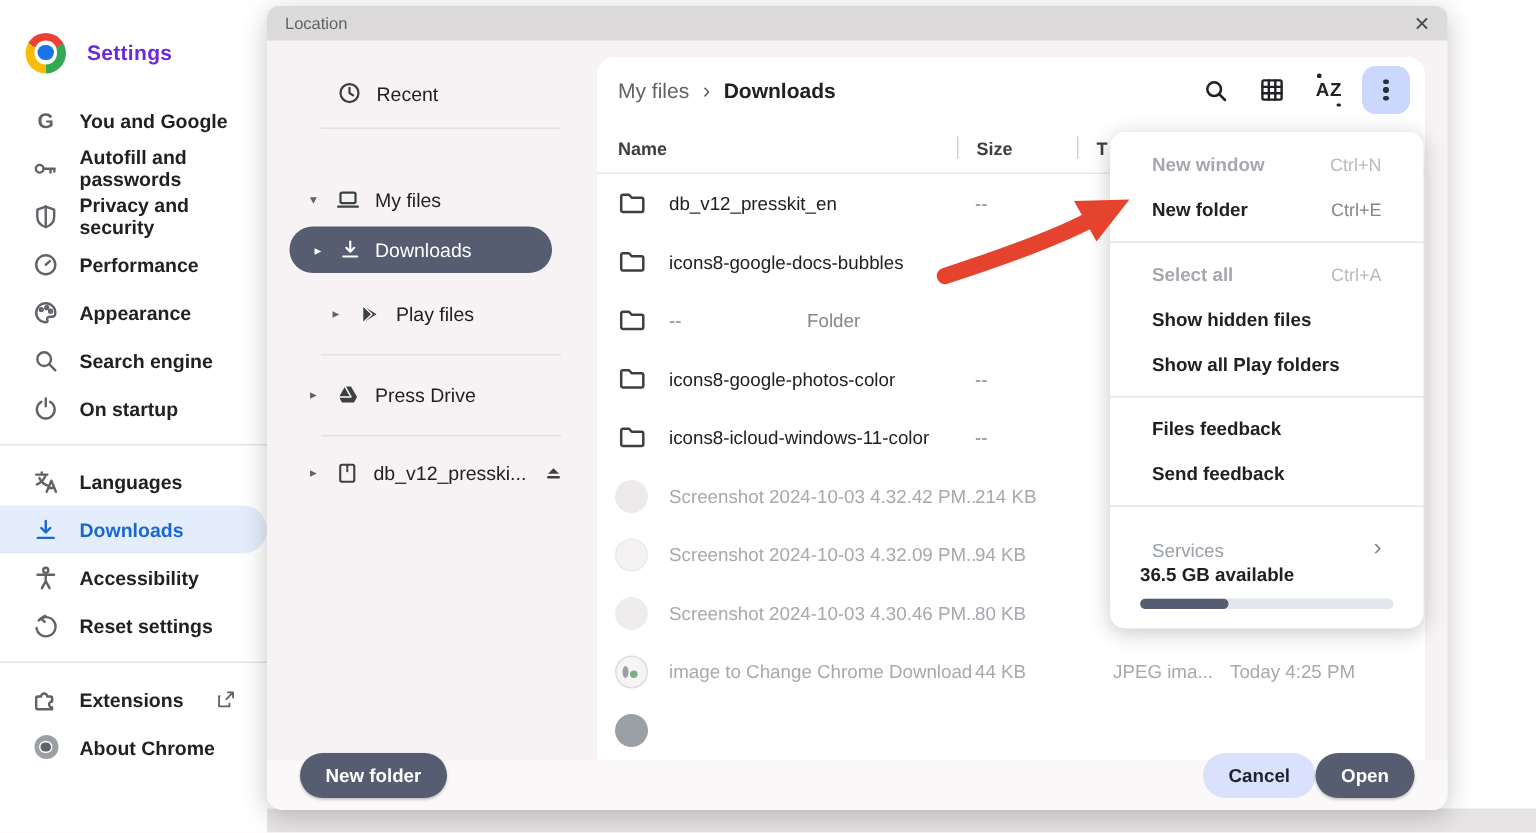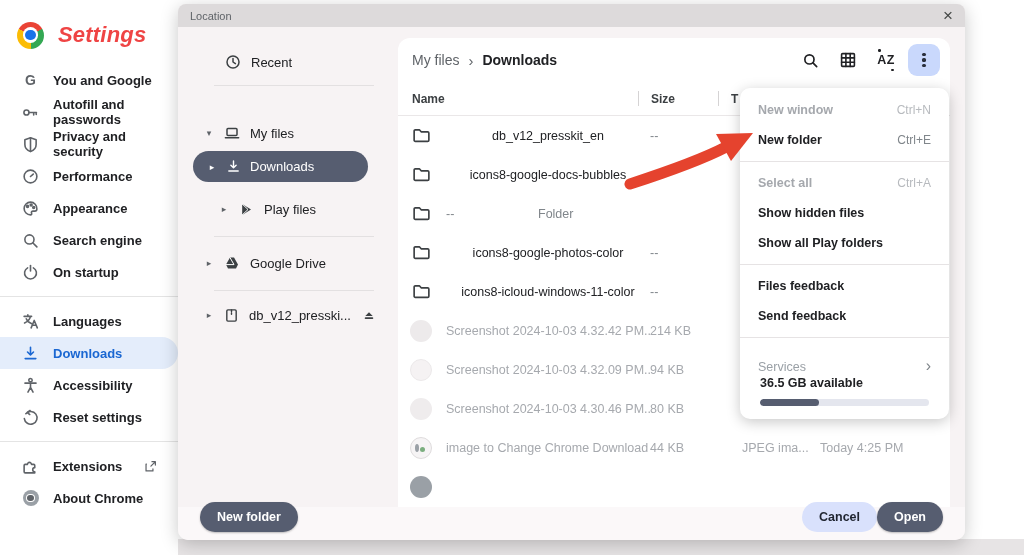--- a/index.html
+++ b/index.html
@@ -8,21 +8,21 @@
 
   
   .settings { position:absolute; left:0; top:0; width:178px; height:555px; background:#fff; }
   .settings-header { display:flex; align-items:center; gap:14px; padding:18px 0 0 17px; height:52px; }
   .chrome-logo { position:relative; width:27px; height:27px; border-radius:50%; flex:none;
     background:conic-gradient(#EA4335 0 60deg, #34A853 60deg 180deg, #FBBC05 180deg 300deg, #EA4335 300deg 360deg); }
   .chrome-logo::before { content:""; position:absolute; inset:22%; border-radius:50%; background:#fff; }
   .chrome-logo::after { content:""; position:absolute; inset:31%; border-radius:50%; background:#1A73E8; }
   .chrome-logo.gray { background:conic-gradient(#9AA0A6 0 360deg); }
   .chrome-logo.gray::after { background:#5F6368; }
-  .settings-title { font-size:22px; font-weight:700; color:#ef4444; letter-spacing:.2px;font-style:italic; }
+  .settings-title { font-size:14px; font-weight:700; color:#6d28d9; letter-spacing:.2px; }
   .nav { margin-top:12px; }
   .nav-item { display:flex; align-items:center; gap:14px; height:32px; padding-left:22px; cursor:pointer;
     font-size:13px; font-weight:700; color:#202124; }
   .nav-item .nicon { width:17px; height:17px; flex:none; display:flex; align-items:center; justify-content:center; }
   .nav-item svg { stroke:#5F6368; fill:none; stroke-width:1.5; stroke-linecap:round; stroke-linejoin:round; }
   .nav-item.selected { background:#E4EDFB; border-radius:0 16px 16px 0; color:#1A67D2; }
   .nav-item.selected svg { stroke:#1A67D2; }
   .nav-divider { height:1px; background:#E4E4E4; margin:8px 0; }
   .gicon-letter { font-size:14px; font-weight:700; color:#5F6368; }
   .ext-link { margin-left:6px; }
@@ -74,21 +74,21 @@
   .th-type { width:75px; font-weight:700; }
 
   .rows { position:relative; }
   .frow { display:flex; align-items:center; height:39px; padding-left:12px; font-size:12.5px; cursor:pointer; }
   .frow .thumb { width:22px; height:22px; flex:none; margin-right:14px; display:flex; align-items:center; justify-content:center; }
   .frow svg.folder { stroke:#3C4043; fill:none; stroke-width:1.4; stroke-linejoin:round; }
   .c-name { width:204px; white-space:nowrap; overflow:hidden; }
   .c-size { width:92px; color:#80868B; }
   .c-type { width:78px; color:#80868B; white-space:nowrap; overflow:hidden; }
   .c-date { color:#80868B; white-space:nowrap; }
-  .frow.folder .c-name { color:#202124;text-align:center; }
+  .frow.folder .c-name { color:#202124; }
   .frow.dim .c-name, .frow.dim .c-size, .frow.dim .c-type, .frow.dim .c-date { color:#A6A9AE; }
   .circ { width:22px; height:22px; border-radius:50%; }
   .circ.faint1 { background:#EDEAEB; }
   .circ.faint2 { background:#F5F2F3; border:1px solid #ECE9EA; }
   .circ.faint3 { background:#EFECED; }
   .circ.dots { background:#F6F4F5; border:1px solid #DFDCDD; position:relative; }
   .circ.dots::before { content:""; position:absolute; left:9px; top:9px; width:5px; height:5px; border-radius:50%; background:#7BAE7F; }
   .circ.dots::after { content:""; position:absolute; left:4px; top:6px; width:4px; height:8px; border-radius:50%; background:#9AA0A6; }
   .circ.dark { background:#9AA0A6; }
 
@@ -97,21 +97,21 @@
     border-radius:0 0 10px 10px; display:flex; align-items:center; padding:0 22px; }
   .btn { height:30px; border-radius:16px; display:flex; align-items:center; justify-content:center;
     font-size:12.5px; font-weight:700; cursor:pointer; padding:0 17px; position:relative; top:-7px; }
   .btn.dark { background:#565D70; color:#fff; box-shadow:0 1px 2px rgba(0,0,0,.25); }
   .btn.light { background:#D9E1FC; color:#1F2430; }
   .footer-right { margin-left:auto; display:flex; }
 
   
   .menu { position:absolute; left:562px; top:84px; width:209px; background:#fff; border-radius:10px;
     box-shadow:0 3px 14px rgba(0,0,0,.22); padding:7px 0 13px; z-index:5; }
-  .menu-item { display:flex; align-items:center; height:30px; padding:0 18px; font-size:12.5px; font-weight:700;
+  .menu-item { display:flex; align-items:center; height:30px; padding:0 28px; font-size:12.5px; font-weight:700;
     color:#202124; cursor:pointer; }
   .menu-item .shortcut { margin-left:auto; font-weight:400; color:#80868B; font-size:12px; }
   .menu-item.disabled { color:#A5A8AD; cursor:default; }
   .menu-item.disabled .shortcut { color:#B7BABE; }
   .menu-item.muted { color:#9AA0A6; font-weight:400;align-items:flex-end; }
   .menu-item .chev { margin-left:auto; font-size:16px; color:#80868B; line-height:1; }
   .menu-divider { height:1px; background:#E6E3E4; margin:6px 0; }
   .storage { padding:2px 20px 0; }
   .storage-label { font-size:12.5px; font-weight:700; color:#202124; }
   .storage-track { margin-top:9px; height:7px; border-radius:4px; background:#E4E6EE; overflow:hidden; }
@@ -289,21 +289,21 @@
         </svg>
       <span>Play files</span>
     </div>
     <div class="side-divider" style="top:209px;"></div>
     <div class="side-row" style="left:26px; top:221px;">
       <span class="tri">▸</span>
       <svg width="16" height="16" viewBox="0 0 16 16">
           <path d="M6 2.6h4l4 7-2 3.8H4l-2-3.8Z" fill="#3C4043" stroke="none"></path>
           <path d="M6 2.6L10 9.6H2" stroke="#fff" stroke-width="1"></path>
         </svg>
-      <span>Google Drive</span>
+      <span>Press Drive</span>
     </div>
     <div class="side-divider" style="top:263px;"></div>
     <div class="side-row" style="left:26px; top:273px; right:22px;">
       <span class="tri">▸</span>
       <svg width="15" height="15" viewBox="0 0 16 16">
           <rect x="3" y="2" width="10" height="12" rx="1.2"></rect>
           <path d="M8 2v2M8 5.4v1.2"></path>
         </svg>
       <span>db_v12_presski...</span>
       <svg class="eject" width="14" height="14" viewBox="0 0 16 16">

